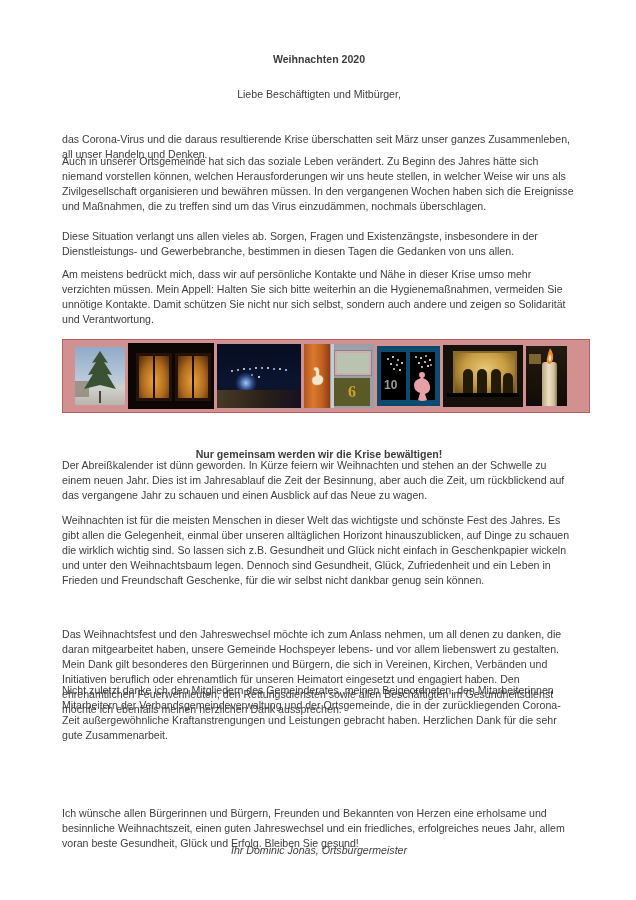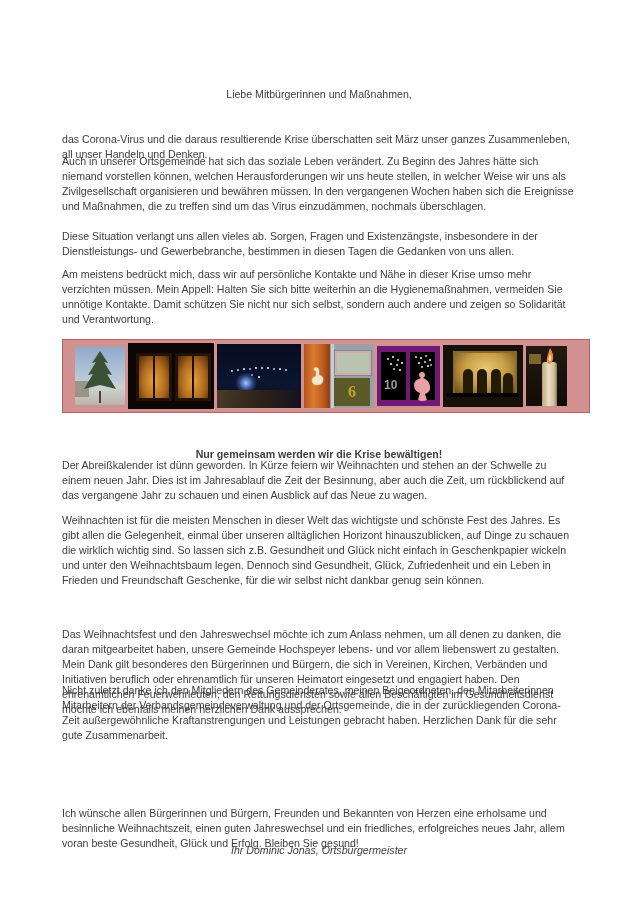--- a/index.html
+++ b/index.html
@@ -64,21 +64,21 @@
       background:linear-gradient(90deg,#b4551e 0%,#d97a2e 35%,#c2601f 70%,#8e3c14 100%);}
   .ph-advent6 .goose{position:absolute;left:6px;top:22px;}
   .ph-advent6 .painting{position:absolute;left:30px;top:6px;width:36px;height:24px;background:#b8c4b0;
       border:1px solid #7d8a90;box-shadow:inset 0 0 0 2px #d8a8b0;}
   .ph-advent6 .pane6{position:absolute;left:30px;top:34px;width:36px;height:28px;background:#5a5a28;
       display:flex;align-items:center;justify-content:center;}
   .ph-advent6 .num6{color:#c9a227;font-size:16px;font-weight:bold;font-family:"Liberation Serif",serif;}
   .ph-advent6 .frame{position:absolute;left:27px;top:0;width:3px;height:64px;background:#c7ccd1;}
 
   
-  .ph-advent10{width:63px;height:60px;background:#701a75;}
+  .ph-advent10{width:63px;height:60px;background:#0c4a6e;}
   .pane-dark{position:absolute;top:6px;width:25px;height:48px;background:#000;}
   .pane-dark.pL{left:4px;} .pane-dark.pR{left:33px;}
   .stars1{position:absolute;left:10px;top:12px;width:2px;height:2px;background:#f5e6b8;border-radius:50%;
       box-shadow:5px -2px #fff,10px 1px #f0d890,3px 5px #fff,9px 6px #f5e6b8,14px 4px #fff,6px 10px #f0d890,12px 11px #fff;}
   .stars2{position:absolute;left:38px;top:10px;width:2px;height:2px;background:#f5e6b8;border-radius:50%;
       box-shadow:5px 1px #fff,10px -1px #f0d890,3px 6px #fff,9px 5px #ffd7dc,14px 3px #fff,6px 10px #f0d890,12px 9px #fff,15px 8px #e8a0a8;}
   .num10{position:absolute;left:7px;top:32px;color:#9a9a9a;font-size:12px;font-weight:bold;}
   .angel{position:absolute;left:34px;top:24px;}
 
   
@@ -95,22 +95,23 @@
   .ph-candle .wax{position:absolute;left:16px;top:16px;width:15px;height:44px;border-radius:3px 3px 0 0;
       background:linear-gradient(90deg,#b8a684 0%,#ece0c2 45%,#cfc09a 80%,#8a7a58 100%);}
   .ph-candle .flame{position:absolute;left:18px;top:2px;}
   .ph-candle .minilight{position:absolute;left:3px;top:8px;width:12px;height:10px;background:#caa64a;opacity:.55;}
 </style>
 </head>
 <body>
 
 <div class="page">
 
+  <div class="blk center bold title">Weihnachten 2020</div>
 
-  <div class="blk center salutation">Liebe Mitbürgerinnen und Maßnahmen,</div>
+  <div class="blk center salutation">Liebe Beschäftigten und Mitbürger,</div>
 
   <div class="blk p1">das Corona-Virus und die daraus resultierende Krise überschatten seit März unser ganzes Zusammenleben, all unser Handeln und Denken.</div>
   <div class="blk p2">Auch in unserer Ortsgemeinde hat sich das soziale Leben verändert. Zu Beginn des Jahres hätte sich niemand vorstellen können, welchen Herausforderungen wir uns heute stellen, in welcher Weise wir uns als Zivilgesellschaft organisieren und bewähren müssen.  In den vergangenen Wochen haben sich die Ereignisse und Maßnahmen, die zu treffen sind um das Virus einzudämmen, nochmals überschlagen.</div>
   <div class="blk p3">Diese Situation verlangt uns allen vieles ab. Sorgen, Fragen und Existenzängste, insbesondere in der Dienstleistungs- und Gewerbebranche, bestimmen in diesen Tagen die Gedanken von uns allen.</div>
   <div class="blk p4">Am meistens bedrückt mich, dass wir auf persönliche Kontakte und Nähe in dieser Krise umso mehr verzichten müssen. Mein Appell: Halten Sie sich bitte weiterhin an die Hygienemaßnahmen, vermeiden Sie unnötige Kontakte. Damit schützen Sie nicht nur sich selbst, sondern auch andere und zeigen so Solidarität und Verantwortung.</div>
 
   <div class="photo-strip">
 
     <div class="photo ph-tree">
       <div class="bldg"></div>

